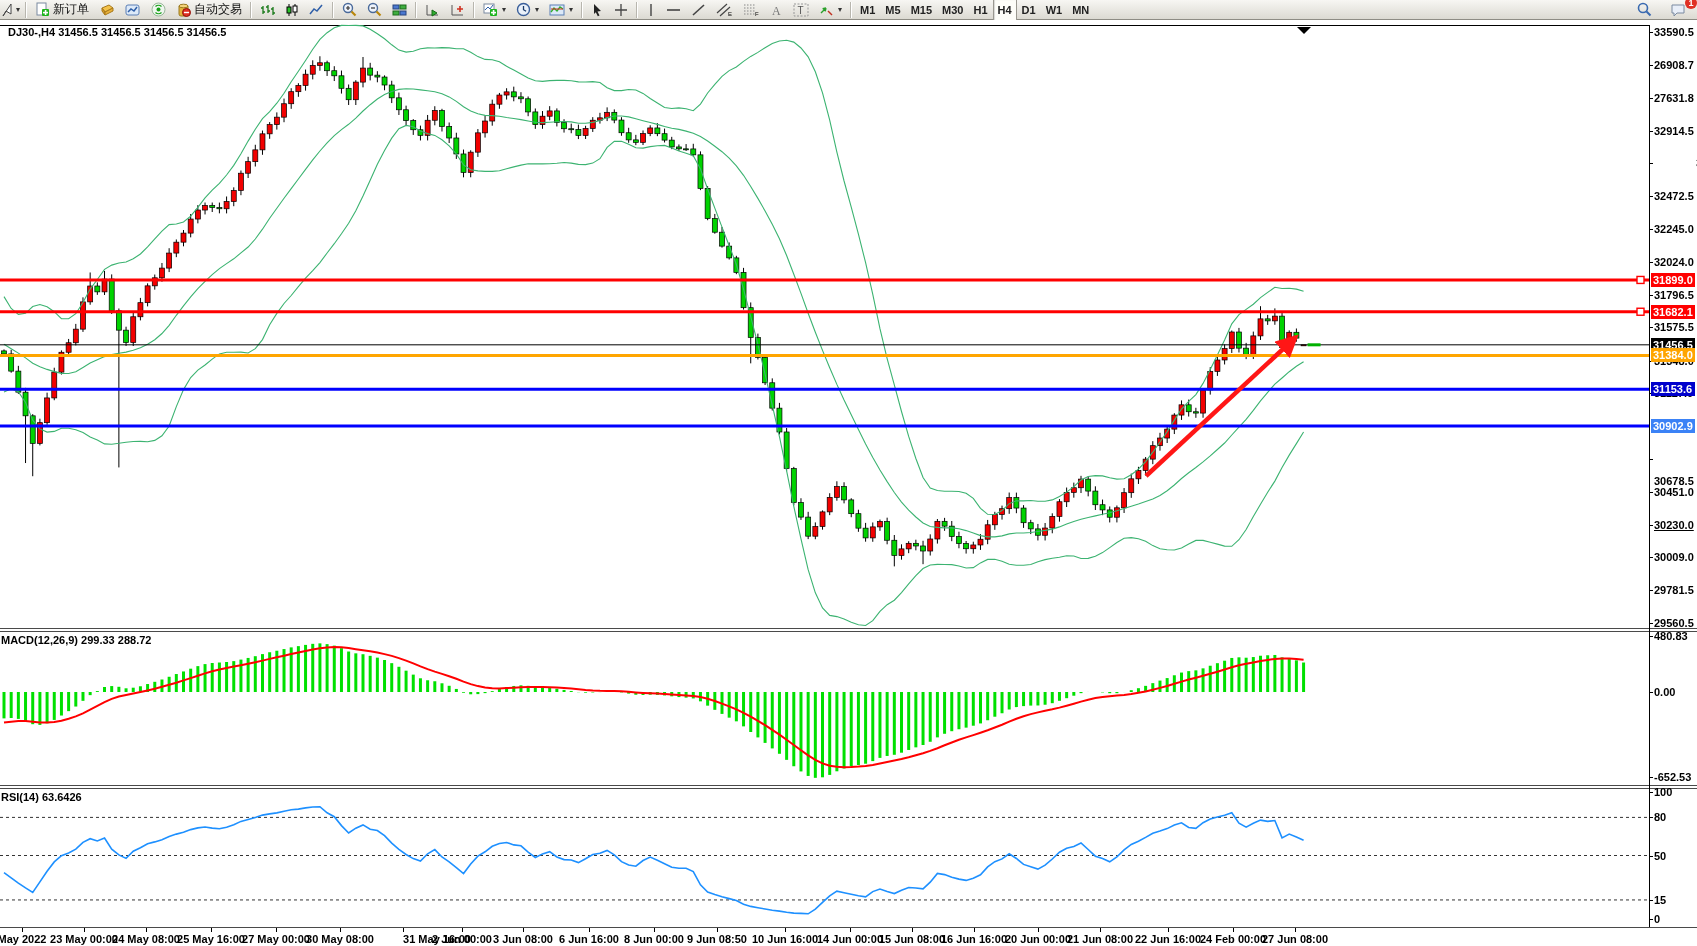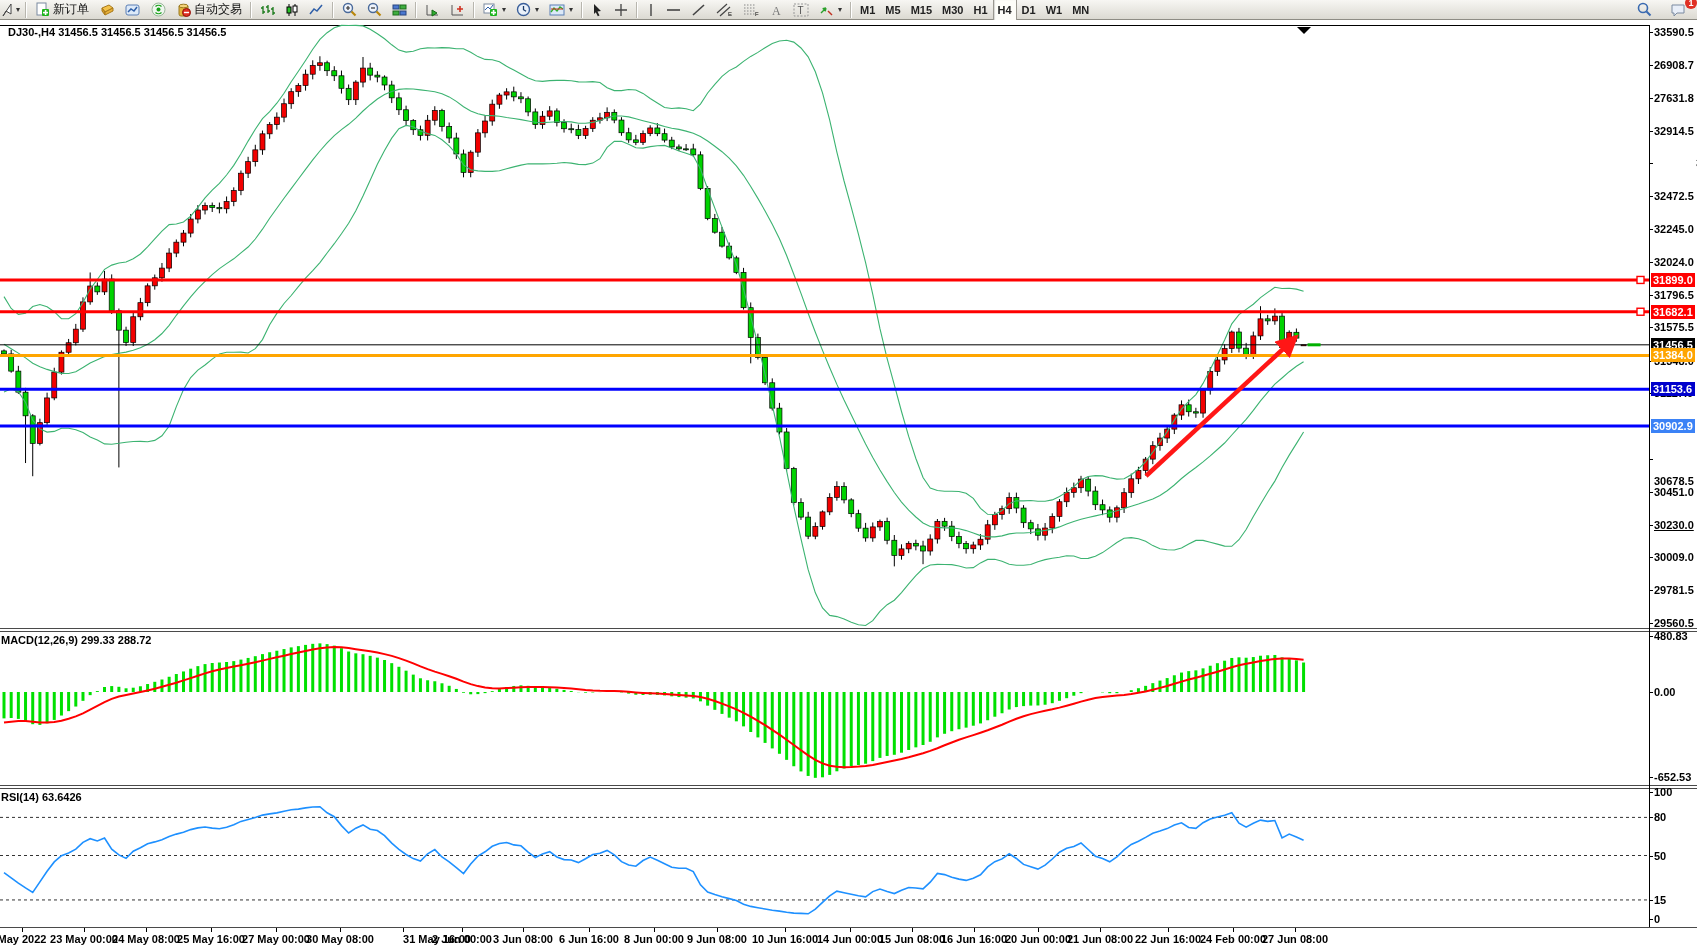--- a/index.html
+++ b/index.html
@@ -923,21 +923,21 @@
       <div class="date-label" style="left: 403px; margin-left: 34px;">31 May 16:00</div>
       <div class="date-tick" style="left: 462px;"></div>
       <div class="date-label" style="left: 462px;">2 Jun 00:00</div>
       <div class="date-tick" style="left: 523px;"></div>
       <div class="date-label" style="left: 523px;">3 Jun 08:00</div>
       <div class="date-tick" style="left: 589px;"></div>
       <div class="date-label" style="left: 589px;">6 Jun 16:00</div>
       <div class="date-tick" style="left: 654px;"></div>
       <div class="date-label" style="left: 654px;">8 Jun 00:00</div>
       <div class="date-tick" style="left: 717px;"></div>
-      <div class="date-label" style="left: 717px;">9 Jun 08:00</div>
+      <div class="date-label" style="left: 717px;">9 Jun 08:50</div>
       <div class="date-tick" style="left: 785px;"></div>
       <div class="date-label" style="left: 785px;">10 Jun 16:00</div>
       <div class="date-tick" style="left: 850px;"></div>
       <div class="date-label" style="left: 850px;">14 Jun 00:00</div>
       <div class="date-tick" style="left: 912px;"></div>
       <div class="date-label" style="left: 912px;">15 Jun 08:00</div>
       <div class="date-tick" style="left: 974px;"></div>
       <div class="date-label" style="left: 974px;">16 Jun 16:00</div>
       <div class="date-tick" style="left: 1038px;"></div>
       <div class="date-label" style="left: 1038px;">20 Jun 00:00</div>

